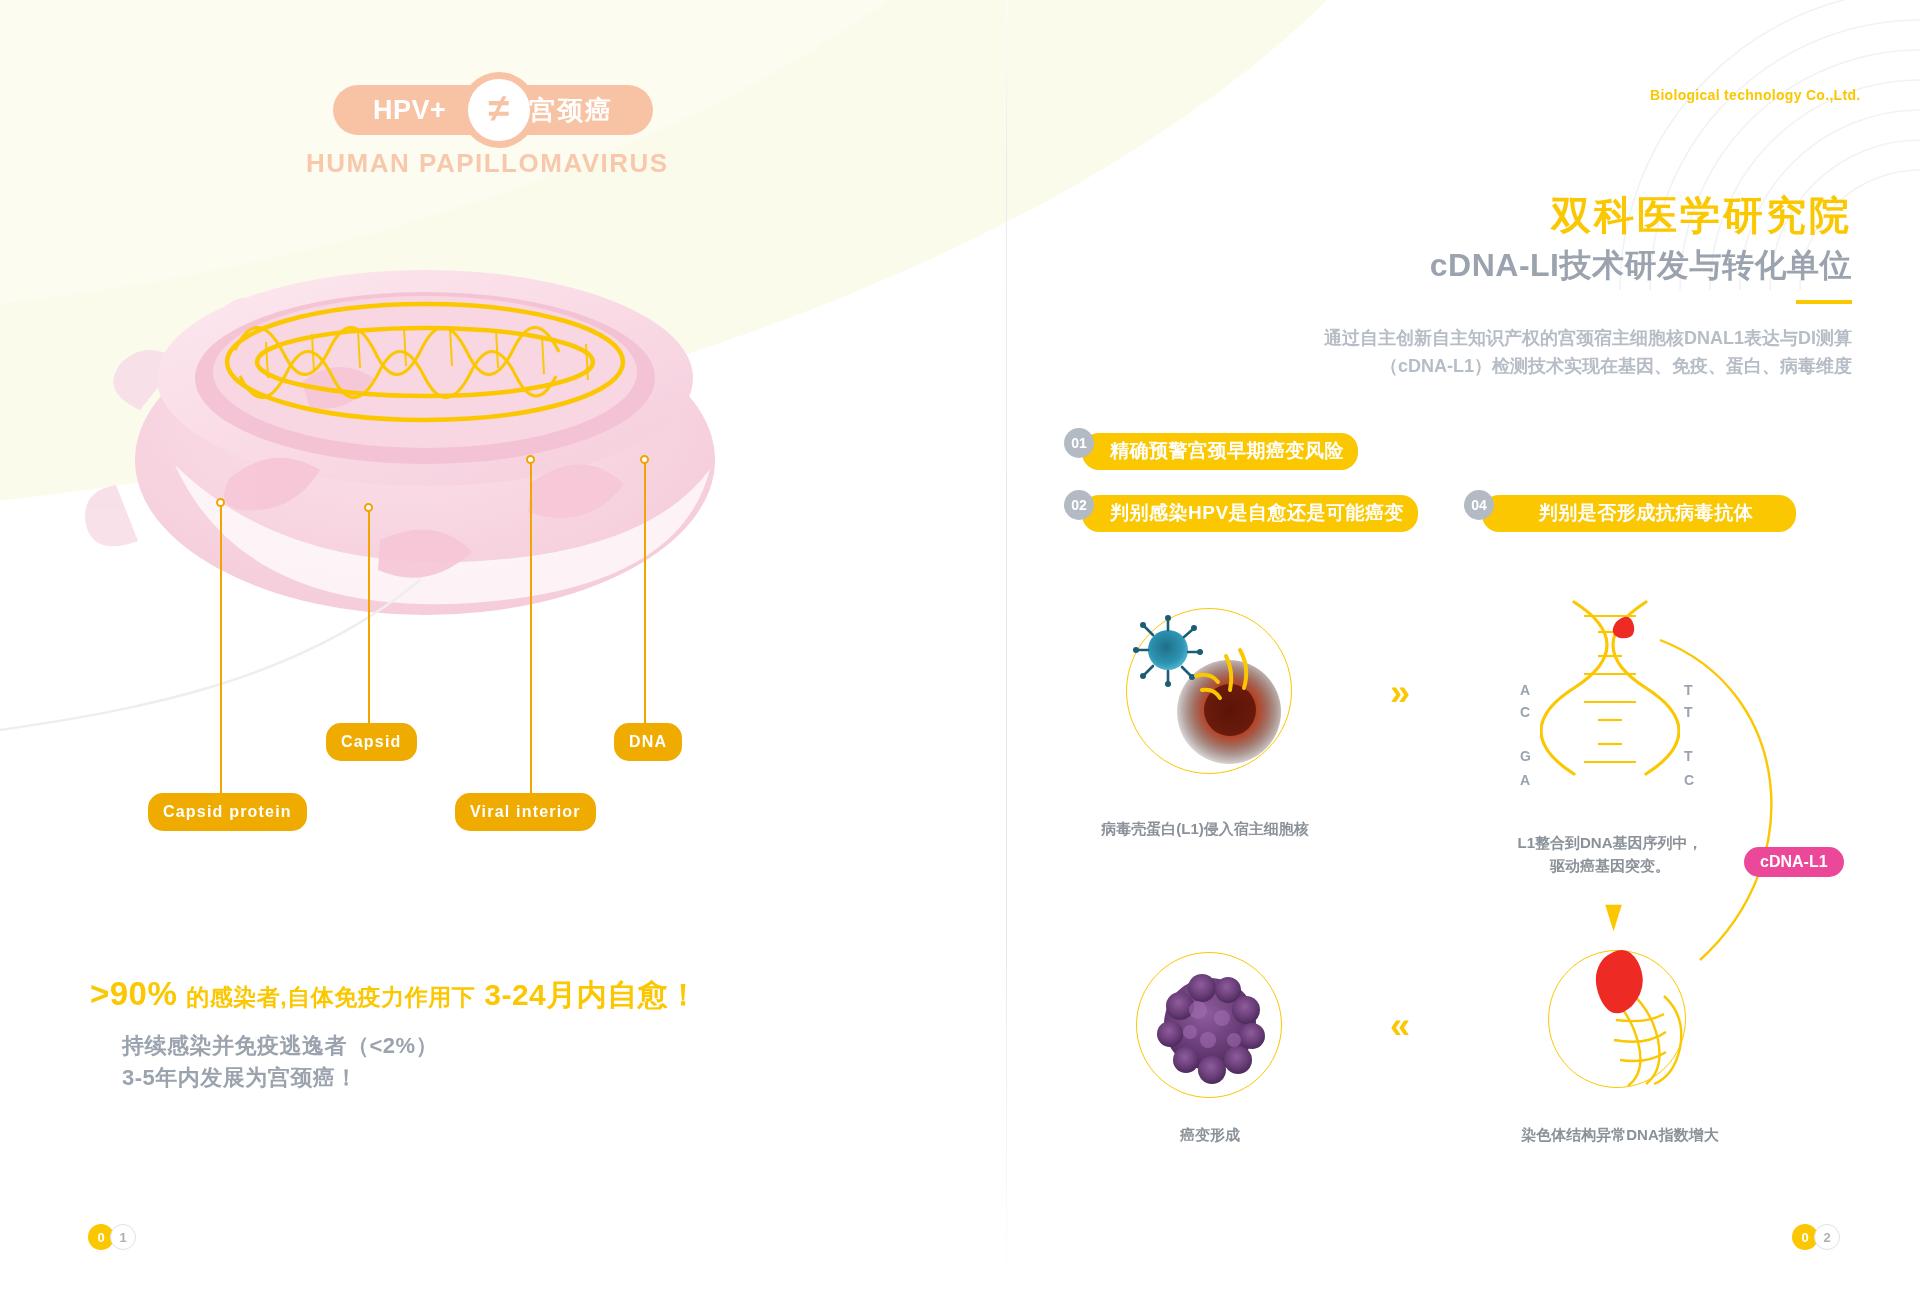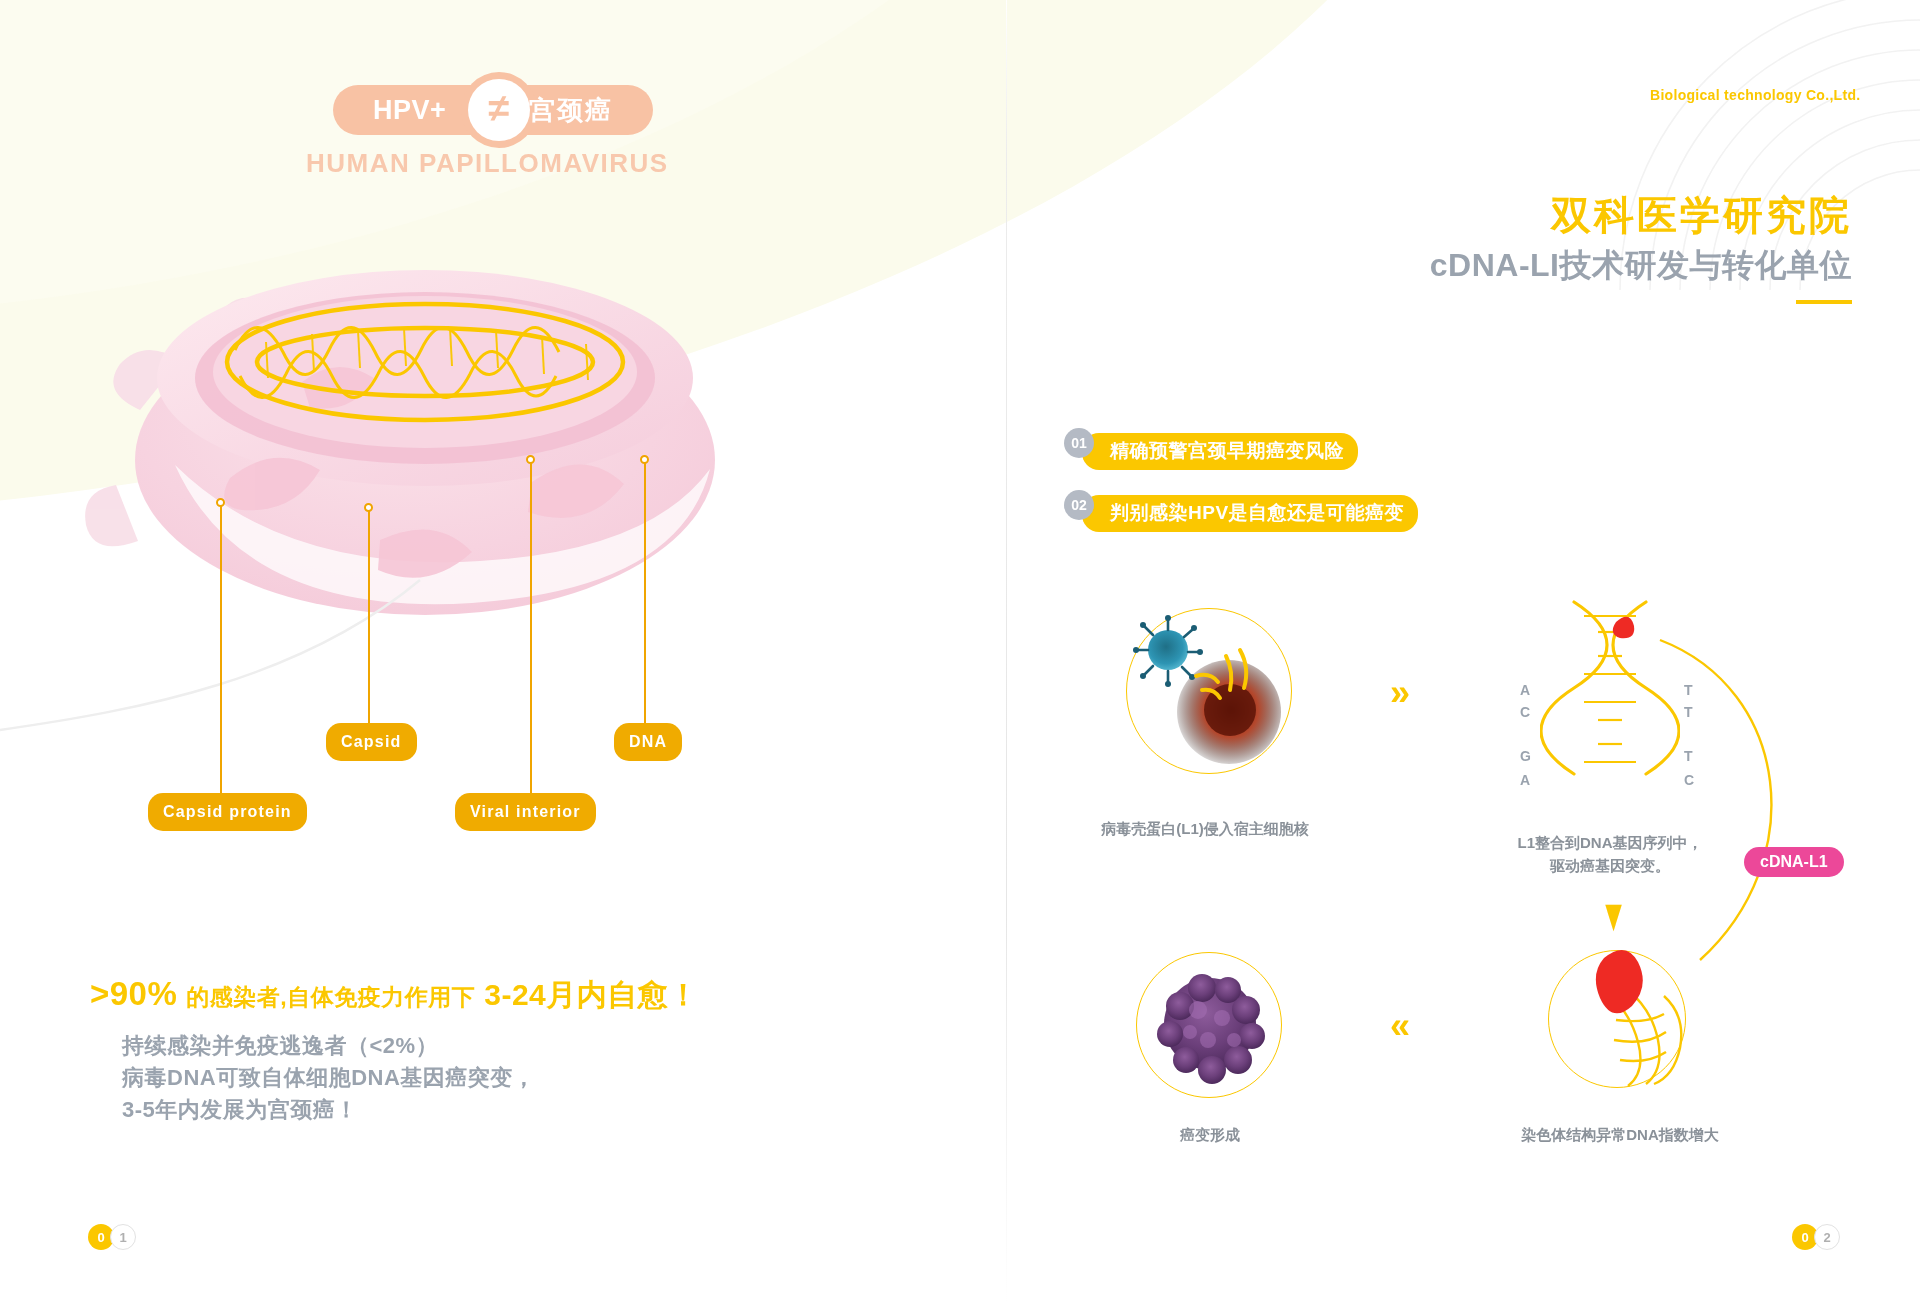--- a/index.html
+++ b/index.html
@@ -290,41 +290,48 @@
   <div class="callout-line" style="left:644px; top:462px; height:261px;"></div>
   <div class="tag" style="left:614px; top:723px;">DNA</div>
 
   <div class="slogan-row">
     <span class="big">&gt;90%</span>
     <span class="mid">的感染者,自体免疫力作用下</span>
     <span class="big2">3-24月内自愈！</span>
   </div>
   <div class="slogan-p">
     <div>持续感染并免疫逃逸者（&lt;2%）</div>
-    <div>病毒DNA可致自体细胞DNA基因癌突变，</div>
     <div>3-5年内发展为宫颈癌！</div>
   </div>
 
   <div class="pagenum" style="left:88px; top:1224px;">
     <span class="c1">0</span>
     <span class="c2">1</span>
   </div>
 
   <div class="co-name">Biological  technology Co.,Ltd.</div>
   <div class="r-title">双科医学研究院</div>
   <div class="r-subtitle">cDNA-LI技术研发与转化单位</div>
   <div class="r-rule"></div>
+  <div class="r-desc">
+    <div>通过自主创新自主知识产权的宫颈宿主细胞核DNAL1表达与DI测算</div>
+    <div>（cDNA-L1）检测技术实现在基因、免疫、蛋白、病毒维度</div>
+  </div>
 
   <div class="badge" style="left:1064px; top:434px;">
     <span class="num">01</span>
     <span class="pill">精确预警宫颈早期癌变风险</span>
   </div>
   <div class="badge" style="left:1064px; top:496px;">
     <span class="num">02</span>
     <span class="pill">判别感染HPV是自愈还是可能癌变</span>
+  </div>
+  <div class="badge" style="left:1464px; top:496px;">
+    <span class="num">04</span>
+    <span class="pill" style="min-width:314px;">判别是否形成抗病毒抗体</span>
   </div>
 
   <div class="circ" style="left:1126px; top:608px; width:166px; height:166px;"></div>
   <svg style="position:absolute; left:1106px; top:590px;" width="210" height="210" viewBox="0 0 210 210">
     <defs>
       <radialGradient id="nucG" cx="52%" cy="48%" r="58%">
         <stop offset="0%" stop-color="#5a1208"></stop>
         <stop offset="45%" stop-color="#b4472c"></stop>
         <stop offset="100%" stop-color="#e7apa" stop-opacity="0"></stop>
         <stop offset="100%" stop-color="#e9a58e"></stop>

